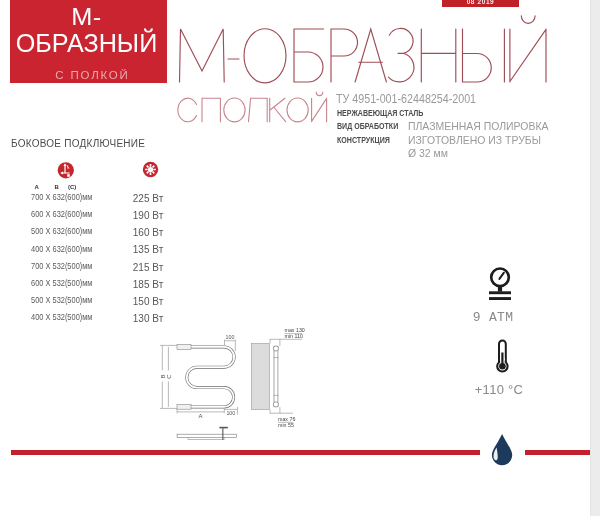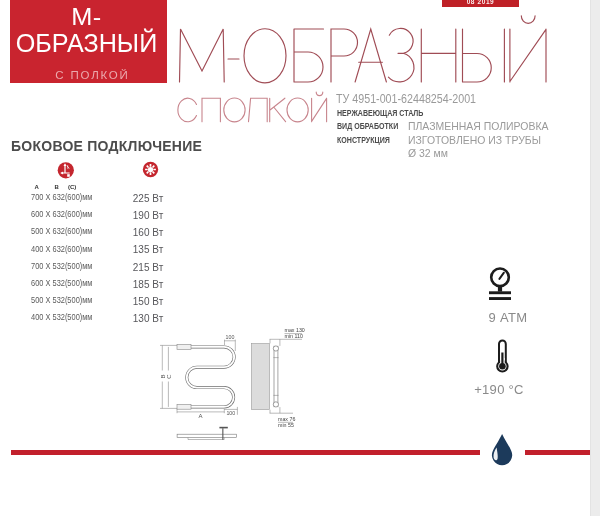--- a/index.html
+++ b/index.html
@@ -7,21 +7,21 @@
 .grstrip{left:590px;top:0;width:10px;height:516px;background:#ececec;border-left:1px solid #e3e3e3;}
 .redbox{left:10px;top:0;width:157px;height:83px;background:#c9242f;text-align:center;color:#fff;}
 .rb1{left:-2px;top:5.5px;width:157px;font-size:23.5px;line-height:23.5px;text-align:center;letter-spacing:.5px;transform:scaleX(1.08);}
 .rb2{left:-2.5px;top:29.5px;width:157px;font-size:26.5px;line-height:26.5px;text-align:center;transform:scaleX(.95);}
 .rb3{left:4px;top:70px;width:157px;font-size:11.5px;line-height:11.5px;text-align:center;color:#eba9ad;letter-spacing:1.8px;}
 .badge{left:442px;top:0;width:77px;height:7px;background:#bf2127;overflow:hidden;text-align:center;}
 .badge span{display:block;margin-top:-1px;font-size:6.5px;font-weight:bold;color:rgba(255,255,255,.92);letter-spacing:.6px;line-height:6px;filter:blur(.4px);}
 .tu{left:336px;top:91.5px;font-size:12.3px;color:#9a9a9a;transform:scaleX(.87);transform-origin:0 0;white-space:nowrap;}
 .slbl{font-size:9.3px;font-weight:bold;color:#4c4c4c;transform:scaleX(.76);transform-origin:0 0;white-space:nowrap;}
 .sval{font-size:11px;color:#9a9a9a;transform:scaleX(.95);transform-origin:0 0;white-space:nowrap;}
-.bok{left:11px;top:137.5px;font-size:14px;font-weight:bold;color:#4c4c4c;letter-spacing:.25px;}
+.bok{left:11px;top:137.5px;font-size:10px;font-weight:normal;color:#4c4c4c;letter-spacing:.25px;}
 .hdr{font-size:6px;font-weight:bold;color:#333;}
 .dim{font-size:8.6px;color:#5a5a5a;transform:scaleX(.865);transform-origin:0 0;white-space:nowrap;}
 .val{width:120px;text-align:center;font-size:11.8px;color:#57575b;transform:scaleX(.85);transform-origin:60px 0;white-space:nowrap;}
 .atm{width:120px;text-align:center;font-size:13px;color:#8a8a8a;letter-spacing:.3px;}
 .vod{width:120px;text-align:center;font-size:9.5px;font-weight:bold;color:#4c4c4c;letter-spacing:.5px;margin-top:40px;}
 .redline{top:450px;height:5px;background:#c2202c;}
 svg text{font-family:"Liberation Sans",sans-serif;}
 </style></head>
 <body>
 <div class="abs grstrip"></div>
@@ -55,22 +55,22 @@
 <div class="abs dim" style="left:30.5px;top:243.6px;">400 Х 632(600)мм</div>
 <div class="abs val" style="left:87.5px;top:242.4px;">135 Вт</div>
 <div class="abs dim" style="left:30.5px;top:260.8px;">700 Х 532(500)мм</div>
 <div class="abs val" style="left:87.5px;top:259.6px;">215 Вт</div>
 <div class="abs dim" style="left:30.5px;top:278.0px;">600 Х 532(500)мм</div>
 <div class="abs val" style="left:87.5px;top:276.8px;">185 Вт</div>
 <div class="abs dim" style="left:30.5px;top:295.2px;">500 Х 532(500)мм</div>
 <div class="abs val" style="left:87.5px;top:294.0px;">150 Вт</div>
 <div class="abs dim" style="left:30.5px;top:312.4px;">400 Х 532(500)мм</div>
 <div class="abs val" style="left:87.5px;top:311.2px;">130 Вт</div>
-<div class="abs atm" style="left:448px;top:310px;">9 АТМ</div>
-<div class="abs atm" style="left:439px;top:381.5px;">+190 °С</div>
+<div class="abs atm" style="left:433px;top:310px;font-family:Liberation Mono, monospace;">9 АТМ</div>
+<div class="abs atm" style="left:439px;top:381.5px;">+110 °С</div>
 <div class="abs vod" style="left:445px;top:478.5px;">ВОДЯНОЙ</div>
 <svg class="abs" style="left:0;top:0;" width="600" height="516" viewBox="0 0 600 516">
 <g stroke="#a04c55" stroke-width="1.15" fill="none" stroke-linecap="round" stroke-linejoin="miter">
 <path d="M179.5,82 L180.5,29 L202,71 L223.2,29 L224.2,82"></path>
 <path d="M228,59 H239"></path>
 <ellipse cx="265" cy="55.8" rx="21" ry="27.1"></ellipse>
 <path d="M294,29 V82 M294,29 H323.5 M294,52 H308 A15,15 0 0 1 308,82 H294"></path>
 <path d="M331,82 V29 H344 A13.5,13.5 0 0 1 344,56 H331"></path>
 <path d="M355.1,82 L370.75,29 L386.4,82 M358.7,62.2 H382.4"></path>
 <path d="M389.3,35.2 A12.6,12.6 0 1 1 403.3,53.3 M398,53.3 H403.3 M403.3,53.3 A14.7,14.6 0 1 1 388.4,77.2"></path>

